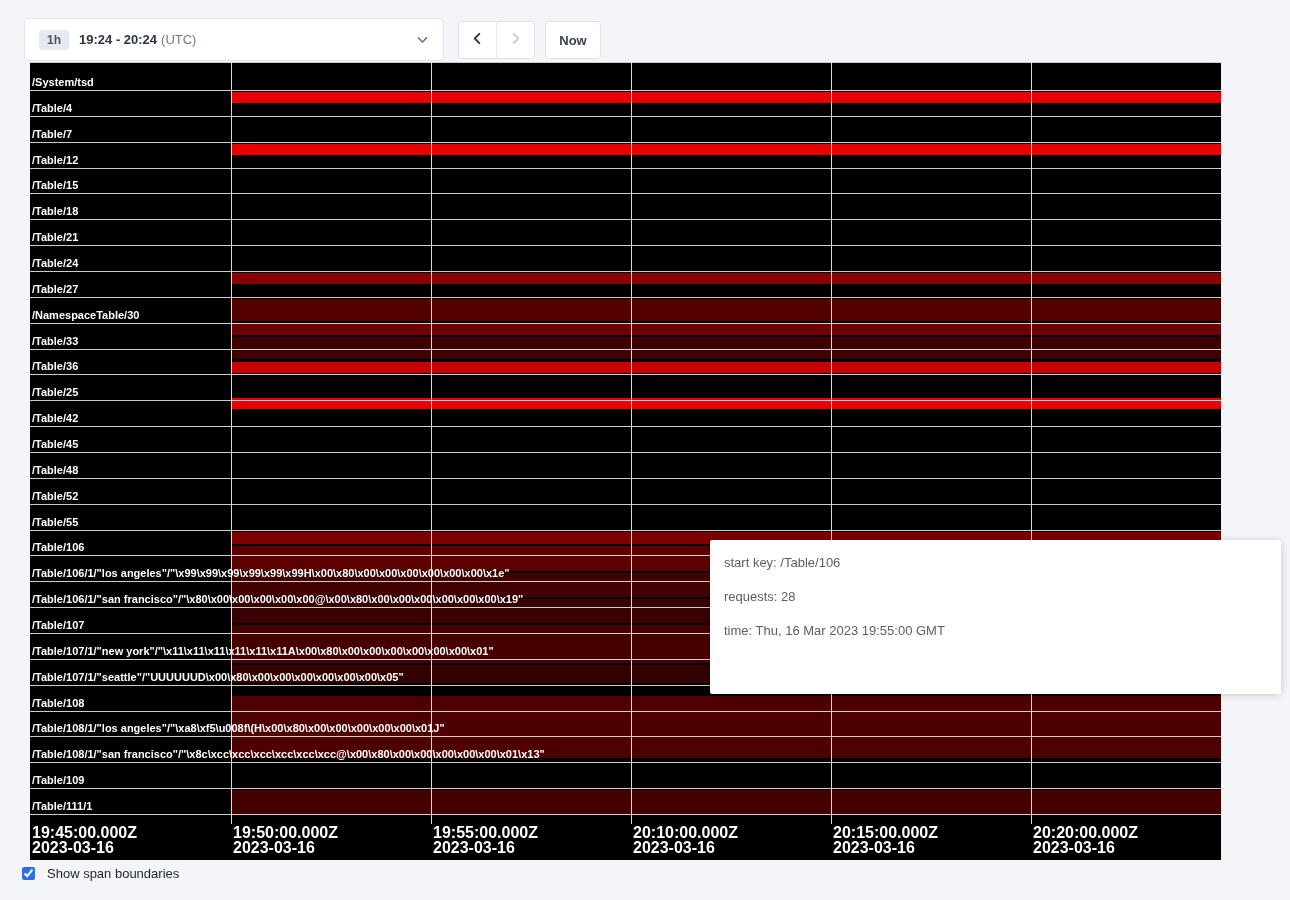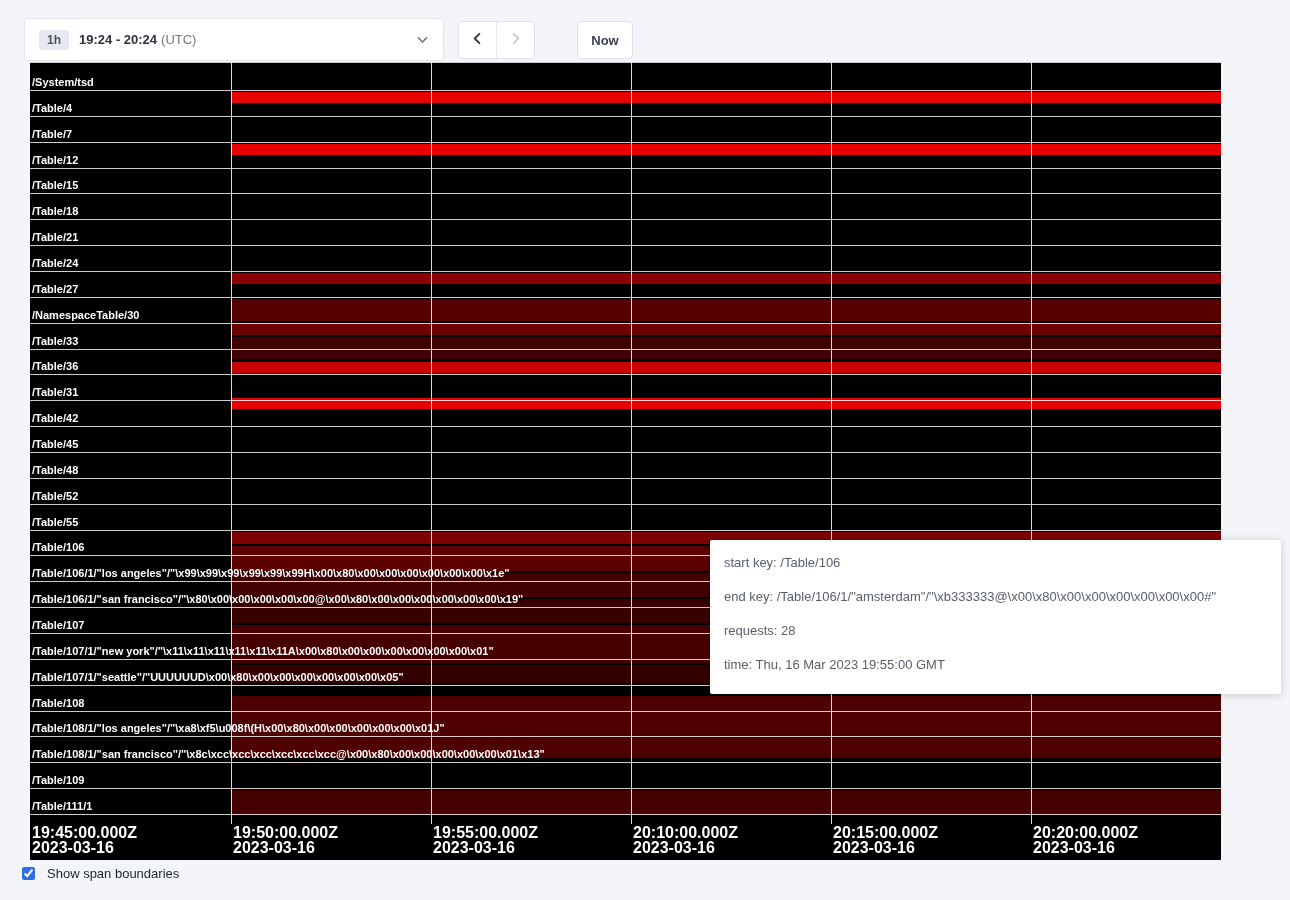--- a/index.html
+++ b/index.html
@@ -35,21 +35,20 @@
     flex:1; background:transparent; border:none; display:flex;
     align-items:center; justify-content:center; cursor:pointer;
   }
   .arrow-btn + .arrow-btn { border-left:1px solid #e7e9f0; }
 
   .now-btn {
     position:absolute; left:545px; top:21px; height:38px; width:56px;
     background:#fff; border:1px solid #dfe2ea; border-radius:4px;
     font-size:13px; font-weight:600; color:#394152; cursor:pointer;
     font-family:"Liberation Sans", sans-serif;
-    margin-left:32px;
   }
 
   
   .kv-canvas {
     position:absolute; left:30px; top:62px; width:1191px; height:798px;
     background:#000; overflow:hidden;
   }
   .band  { position:absolute; right:0; }
   .vline { position:absolute; top:0; width:1px; height:762px; background:rgba(255,255,255,.85); }
   .rline { position:absolute; left:0; right:0; height:1px; background:rgba(255,255,255,.8); }
@@ -194,42 +193,41 @@
     <div class="rlabel" style="top: 66px;">/Table/7</div>
     <div class="rlabel" style="top: 92px;">/Table/12</div>
     <div class="rlabel" style="top: 117px;">/Table/15</div>
     <div class="rlabel" style="top: 143px;">/Table/18</div>
     <div class="rlabel" style="top: 169px;">/Table/21</div>
     <div class="rlabel" style="top: 195px;">/Table/24</div>
     <div class="rlabel" style="top: 221px;">/Table/27</div>
     <div class="rlabel" style="top: 247px;">/NamespaceTable/30</div>
     <div class="rlabel" style="top: 273px;">/Table/33</div>
     <div class="rlabel" style="top: 298px;">/Table/36</div>
-    <div class="rlabel" style="top: 324px;">/Table/31</div>
+    <div class="rlabel" style="top: 324px;">/Table/25</div>
     <div class="rlabel" style="top: 350px;">/Table/42</div>
     <div class="rlabel" style="top: 376px;">/Table/45</div>
     <div class="rlabel" style="top: 402px;">/Table/48</div>
     <div class="rlabel" style="top: 428px;">/Table/52</div>
     <div class="rlabel" style="top: 454px;">/Table/55</div>
     <div class="rlabel" style="top: 479px;">/Table/106</div>
     <div class="rlabel" style="top: 505px;">/Table/106/1/"los angeles"/"\x99\x99\x99\x99\x99\x99H\x00\x80\x00\x00\x00\x00\x00\x00\x1e"</div>
     <div class="rlabel" style="top: 531px;">/Table/106/1/"san francisco"/"\x80\x00\x00\x00\x00\x00@\x00\x80\x00\x00\x00\x00\x00\x00\x19"</div>
     <div class="rlabel" style="top: 557px;">/Table/107</div>
     <div class="rlabel" style="top: 583px;">/Table/107/1/"new york"/"\x11\x11\x11\x11\x11\x11A\x00\x80\x00\x00\x00\x00\x00\x00\x01"</div>
     <div class="rlabel" style="top: 609px;">/Table/107/1/"seattle"/"UUUUUUD\x00\x80\x00\x00\x00\x00\x00\x00\x05"</div>
     <div class="rlabel" style="top: 635px;">/Table/108</div>
     <div class="rlabel" style="top: 660px;">/Table/108/1/"los angeles"/"\xa8\xf5\u008f\(H\x00\x80\x00\x00\x00\x00\x00\x01J"</div>
     <div class="rlabel" style="top: 686px;">/Table/108/1/"san francisco"/"\x8c\xcc\xcc\xcc\xcc\xcc\xcc@\x00\x80\x00\x00\x00\x00\x00\x01\x13"</div>
     <div class="rlabel" style="top: 712px;">/Table/109</div>
     <div class="rlabel" style="top: 738px;">/Table/111/1</div>
   </div>
 
 <div class="kv-tooltip">
   <div>start key: /Table/106</div>
-  <div>end key: /Table/106/1/"amsterdam"/"\xb333333@\x00\x80\x00\x00\x00\x00\x00\x00#"</div>
   <div>requests: 28</div>
   <div>time: Thu, 16 Mar 2023 19:55:00 GMT</div>
 </div>
 
 <label class="footer-check">
   <input type="checkbox" checked="" style="">
   <span>Show span boundaries</span>
 </label>
 
 </body></html>

